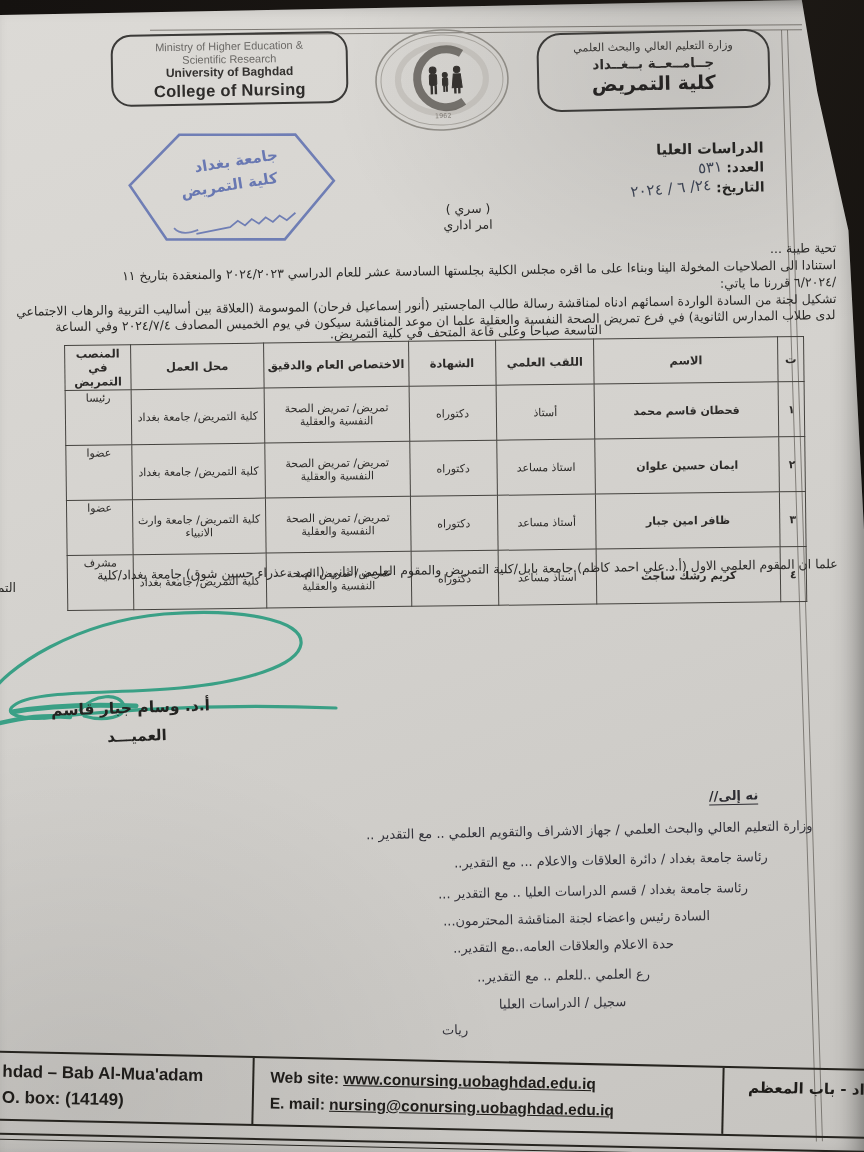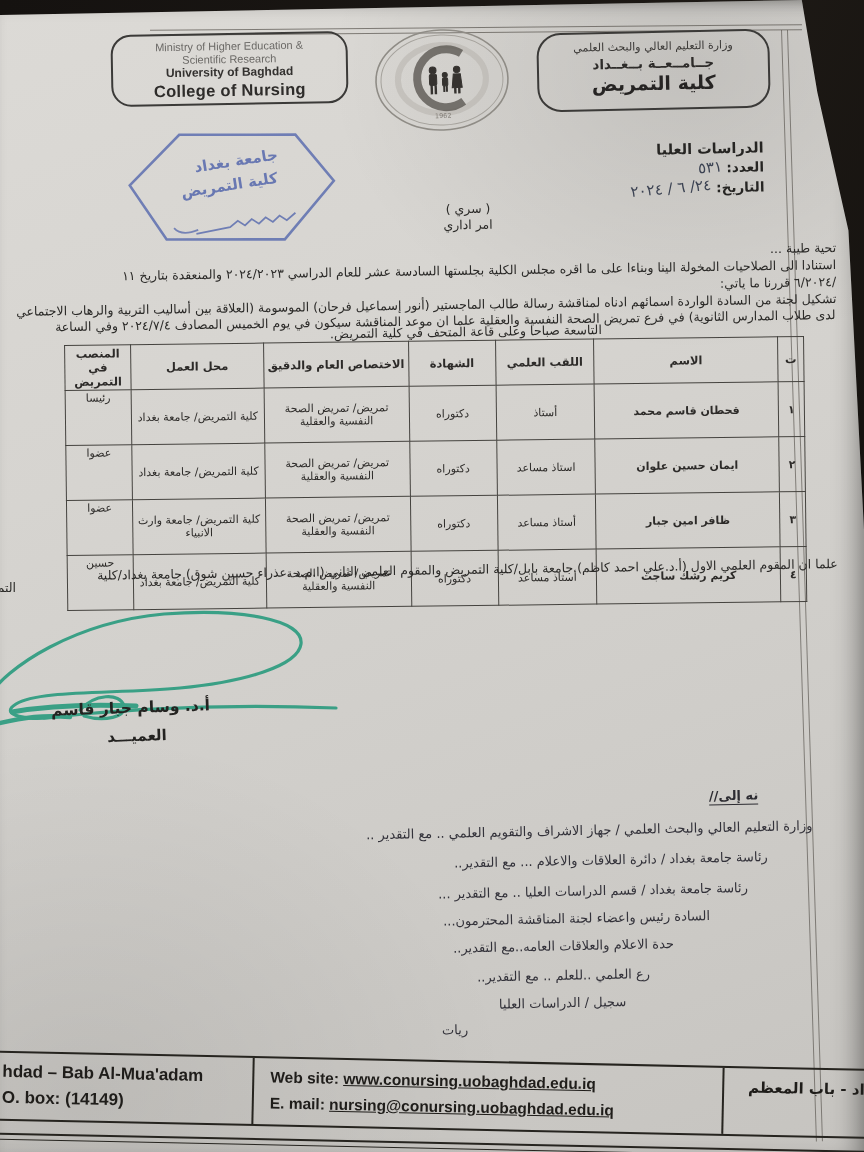--- a/index.html
+++ b/index.html
@@ -206,21 +206,21 @@
         <td>كلية التمريض/ جامعة وارث الانبياء</td>
         <td class="role">عضوا</td>
       </tr>
       <tr>
         <td class="num">٤</td>
         <td class="name">كريم رشك ساجت</td>
         <td>أستاذ مساعد</td>
         <td>دكتوراه</td>
         <td>تمريض/ تمريض الصحة النفسية والعقلية</td>
         <td>كلية التمريض/ جامعة بغداد</td>
-        <td class="role">حسين</td>
+        <td class="role">مشرف</td>
       </tr>
     </tbody>
   </table>
 
   <div class="abs note1">علما ان المقوم العلمي الاول (أ.د.علي احمد كاظم) جامعة بابل/كلية التمريض والمقوم العلمي الثاني (ا.م.د .عذراء حسين شوق) جامعة بغداد/كلية</div>
   <div class="abs note2">التمريض.</div>
 
   <svg class="abs sig-svg" width="400" height="160" viewBox="0 0 400 160">
     <g fill="none" stroke="#2e9c80" stroke-width="3.2" stroke-linecap="round" opacity=".92">
       <path d="M2,96 C22,62 92,18 180,10 C258,4 320,16 317,40 C314,62 260,78 196,84 C130,90 54,86 32,100 C14,111 42,118 80,112"></path>

